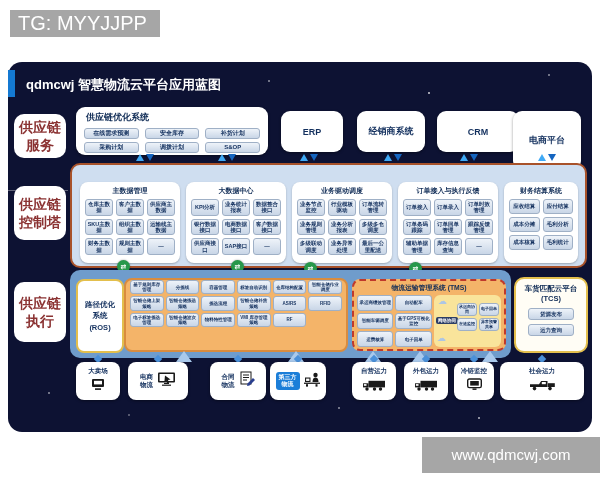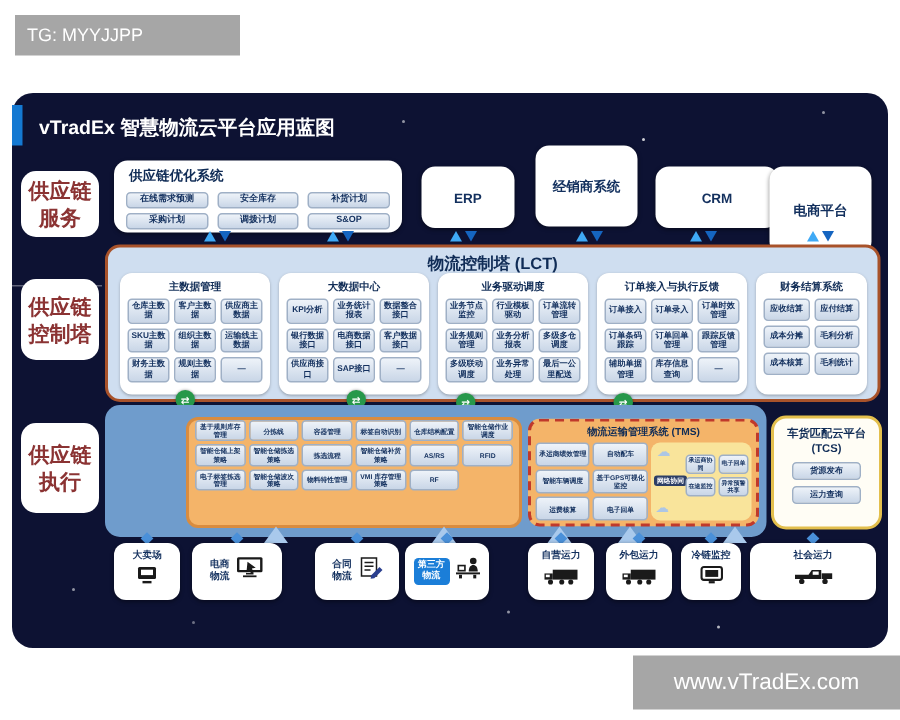--- a/index.html
+++ b/index.html
@@ -46,38 +46,38 @@
   .bbox{position:absolute;top:362px;height:38px;background:#fff;border-radius:8px;box-shadow:0 1px 3px rgba(0,0,0,.4);display:flex;align-items:center;justify-content:center;}
   .bbox .lbl{font-size:6.5px;font-weight:bold;color:#13305e;text-align:center;line-height:1.2;}
   .col{flex-direction:column;gap:2px;}
   .row{flex-direction:row;gap:3px;}
   .badge{background:#1b7ed8;color:#fff;font-size:6px;font-weight:bold;border-radius:3px;padding:2px 2px;width:20px;text-align:center;line-height:1.2;}
   .hline{background:rgba(255,255,255,.35);height:1px;}
 </style>
 </head>
 <body>
 
-<div class="abs wm" style="left:10px;top:10px;width:142px;height:27px;font-size:12px;line-height:27px;padding-left:8px;">TG: MYYJJPP</div>
-<div class="abs wm" style="left:422px;top:437px;width:178px;height:36px;font-size:15px;line-height:36px;text-align:center;">www.vTradEx.com</div>
+<div class="abs wm" style="left:10px;top:10px;width:142px;height:27px;font-size:20px;line-height:27px;padding-left:8px;">TG: MYYJJPP</div>
+<div class="abs wm" style="left:422px;top:437px;width:178px;height:36px;font-size:15px;line-height:36px;text-align:center;">www.qdmcwj.com</div>
 
 <div class="abs panel" style="left:8px;top:62px;width:584px;height:370px;">
 
   <div class="star" style="left:260px;top:18px;"></div>
   <div class="star" style="left:420px;top:30px;opacity:.8;"></div>
   <div class="star" style="left:540px;top:12px;"></div>
   <div class="star" style="left:40px;top:330px;"></div>
   <div class="star" style="left:120px;top:352px;opacity:.4;"></div>
   <div class="star" style="left:330px;top:345px;"></div>
   <div class="star" style="left:470px;top:355px;opacity:.7;"></div>
   <div class="star" style="left:560px;top:300px;"></div>
   <div class="star" style="left:30px;top:90px;opacity:.4;"></div>
 </div>
 
 <div class="abs title-accent" style="left:8px;top:70px;width:7px;height:27px;"></div>
-<div class="abs main-title" style="left:26px;top:76px;">vTradEx 智慧物流云平台应用蓝图</div>
+<div class="abs main-title" style="left:26px;top:76px;">qdmcwj 智慧物流云平台应用蓝图</div>
 
 <div class="abs leftlabel" style="left:14px;top:114px;width:52px;height:44px;">供应链
 服务</div>
 <div class="abs leftlabel" style="left:14px;top:186px;width:52px;height:54px;">供应链
 控制塔</div>
 <div class="abs leftlabel" style="left:14px;top:282px;width:52px;height:60px;">供应链
 执行</div>
 <div class="abs hline" style="left:8px;top:190px;width:60px;"></div>
 
 <div class="abs whitebox" style="left:76px;top:107px;width:192px;height:48px;">
@@ -86,21 +86,21 @@
       <span class="pill md">在线需求预测</span>
       <span class="pill md">安全库存</span>
       <span class="pill md">补货计划</span>
       <span class="pill md">采购计划</span>
       <span class="pill md">调拨计划</span>
       <span class="pill md">S&amp;OP</span>
     </div>
 </div>
 
 <div class="abs whitebox sysbox" style="left:281px;top:111px;width:62px;height:41px;">ERP</div>
-<div class="abs whitebox sysbox" style="left:357px;top:97px;width:68px;height:54px;">经销商系统</div>
+<div class="abs whitebox sysbox" style="left:357px;top:111px;width:68px;height:41px;">经销商系统</div>
 <div class="abs whitebox sysbox" style="left:437px;top:111px;width:82px;height:41px;">CRM</div>
 <div class="abs whitebox sysbox" style="left:513px;top:111px;width:68px;height:59px;">电商平台</div>
 
 <div class="arrow-pair" style="left:136px;top:154px;">
     <span class="a-up"></span>
     <span class="a-down"></span>
   </div>
 <div class="arrow-pair" style="left:218px;top:154px;">
     <span class="a-up"></span>
     <span class="a-down"></span>
@@ -116,21 +116,20 @@
 <div class="arrow-pair" style="left:460px;top:154px;">
     <span class="a-up"></span>
     <span class="a-down"></span>
   </div>
 <div class="arrow-pair" style="left:538px;top:154px;">
     <span class="a-up"></span>
     <span class="a-down"></span>
   </div>
 
 <div class="abs lct" style="left:70px;top:163px;width:513px;height:101px;">
-  <div class="box-title" style="font-size:11px;margin-top:3px;">物流控制塔 (LCT)</div>
   <div class="sec" style="left:8px;width:100px;">
     <div class="sec-title">主数据管理</div>
     <div class="sec-grid">
         <span class="pill sm">仓库主数据</span>
         <span class="pill sm">客户主数据</span>
         <span class="pill sm">供应商主数据</span>
         <span class="pill sm">SKU主数据</span>
         <span class="pill sm">组织主数据</span>
         <span class="pill sm">运输线主数据</span>
         <span class="pill sm">财务主数据</span>
@@ -192,20 +191,23 @@
       </div>
   </div>
 </div>
 
 <div class="sync" style="left:117px;top:260px;">⇄</div>
 <div class="sync" style="left:231px;top:260px;">⇄</div>
 <div class="sync" style="left:304px;top:262px;">⇄</div>
 <div class="sync" style="left:409px;top:262px;">⇄</div>
 
 <div class="abs band" style="left:70px;top:270px;width:441px;height:88px;">
+  <div class="abs ros" style="left:6px;top:9px;width:44px;height:70px;">路径优化
+系统
+(ROS)</div>
   <div class="abs wms" style="left:54px;top:8px;width:224px;height:74px;box-sizing:border-box;">
     <div class="wms-grid">
         <span class="pill xs">基于规则库存管理</span>
         <span class="pill xs">分拣线</span>
         <span class="pill xs">容器管理</span>
         <span class="pill xs">标签自动识别</span>
         <span class="pill xs">仓库结构配置</span>
         <span class="pill xs">智能仓储作业调度</span>
         <span class="pill xs">智能仓储上架策略</span>
         <span class="pill xs">智能仓储拣选策略</span>

